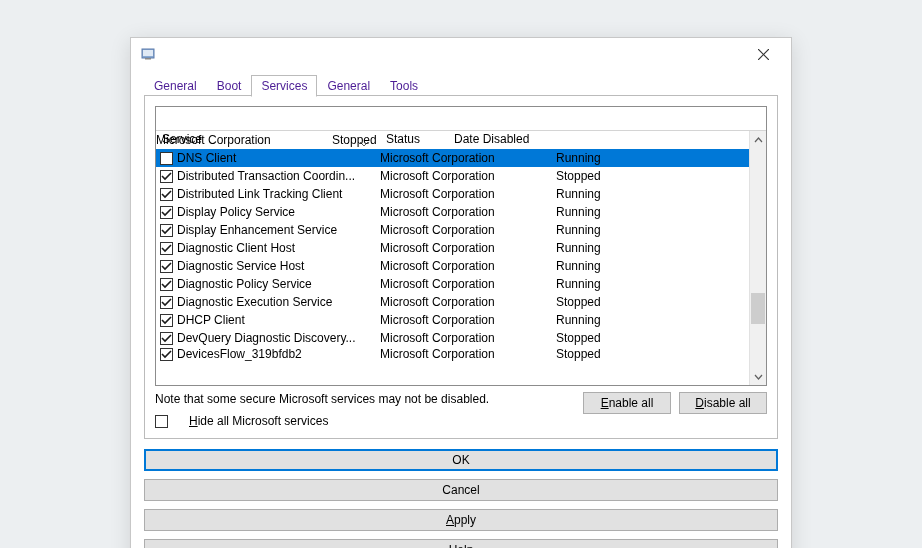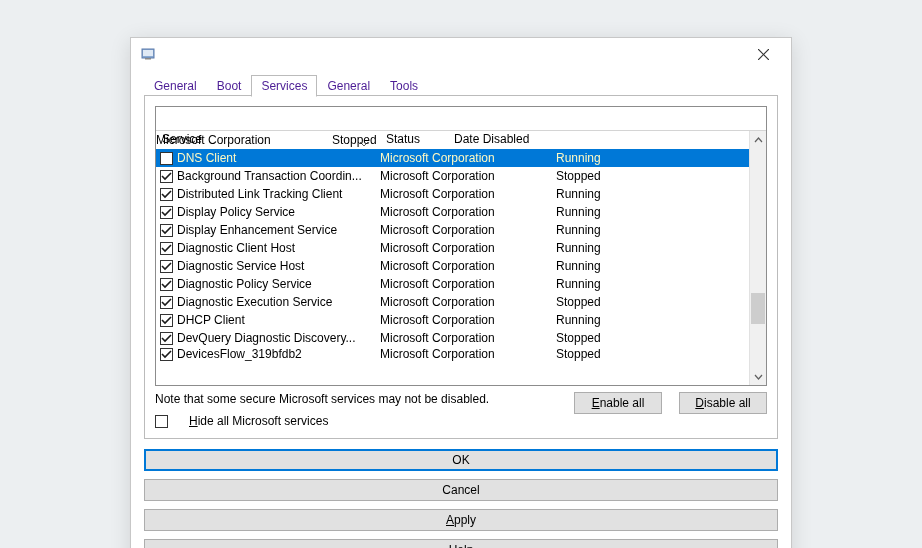--- a/index.html
+++ b/index.html
@@ -122,21 +122,21 @@
   }
   .rows { flex: 1; overflow: hidden; }
   .row {
     display: flex;
     height: 18px;
     align-items: center;
     font-size: 12px;
   }
   .row.selected {
     background: #0078d7;
-    color: #fef9c3;
+    color: #000000;
   }
   .row .cell { overflow: hidden; white-space: nowrap; text-overflow: ellipsis; padding-right: 4px; }
   .row .cell.svc { width: 224px; padding-left: 4px; display: flex; align-items: center; gap: 4px;}
   .row .cell.mfr { width: 176px; }
   .row .cell.stat { width: 68px; }
   .row .cell.date { flex: 1; }
   .chk {
     width: 13px; height: 13px;
     border: 1px solid #333;
     background: #fff;
@@ -277,21 +277,21 @@
                 <div class="cell stat">Running</div>
                 <div class="cell date"></div>
               </div>
               <div class="row">
                 <div class="cell svc">
                   <span class="chk checked">
                     <svg viewBox="0 0 11 9">
                       <polyline points="1,4 4,7 10,1" fill="none" stroke="#1a1a1a" stroke-width="1.6"></polyline>
                     </svg>
                   </span>
-                  <span class="svc-label">Background Transaction Coordin...</span>
+                  <span class="svc-label">Distributed Transaction Coordin...</span>
                 </div>
                 <div class="cell mfr">Microsoft Corporation</div>
                 <div class="cell stat">Stopped</div>
                 <div class="cell date"></div>
               </div>
               <div class="row">
                 <div class="cell svc">
                   <span class="chk checked">
                     <svg viewBox="0 0 11 9">
                       <polyline points="1,4 4,7 10,1" fill="none" stroke="#1a1a1a" stroke-width="1.6"></polyline>
@@ -442,21 +442,21 @@
       <div class="underlist">
         <div class="underlist-left">
           <div class="note">Note that some secure Microsoft services may not be disabled.</div>
           <div class="hide-row">
             <span class="chk">
               
             </span>
             <span class="lbl"><u>H</u><span>ide all Microsoft services</span></span>
           </div>
         </div>
-        <div style="display:flex;gap:17px;">
+        <div style="display:flex;gap:8px;">
           <div class="btn">
               <span><u>E</u><span>nable all</span></span>
             </div>
           <div class="btn">
               <span><u>D</u><span>isable all</span></span>
             </div>
         </div>
       </div>
     </div>
 

